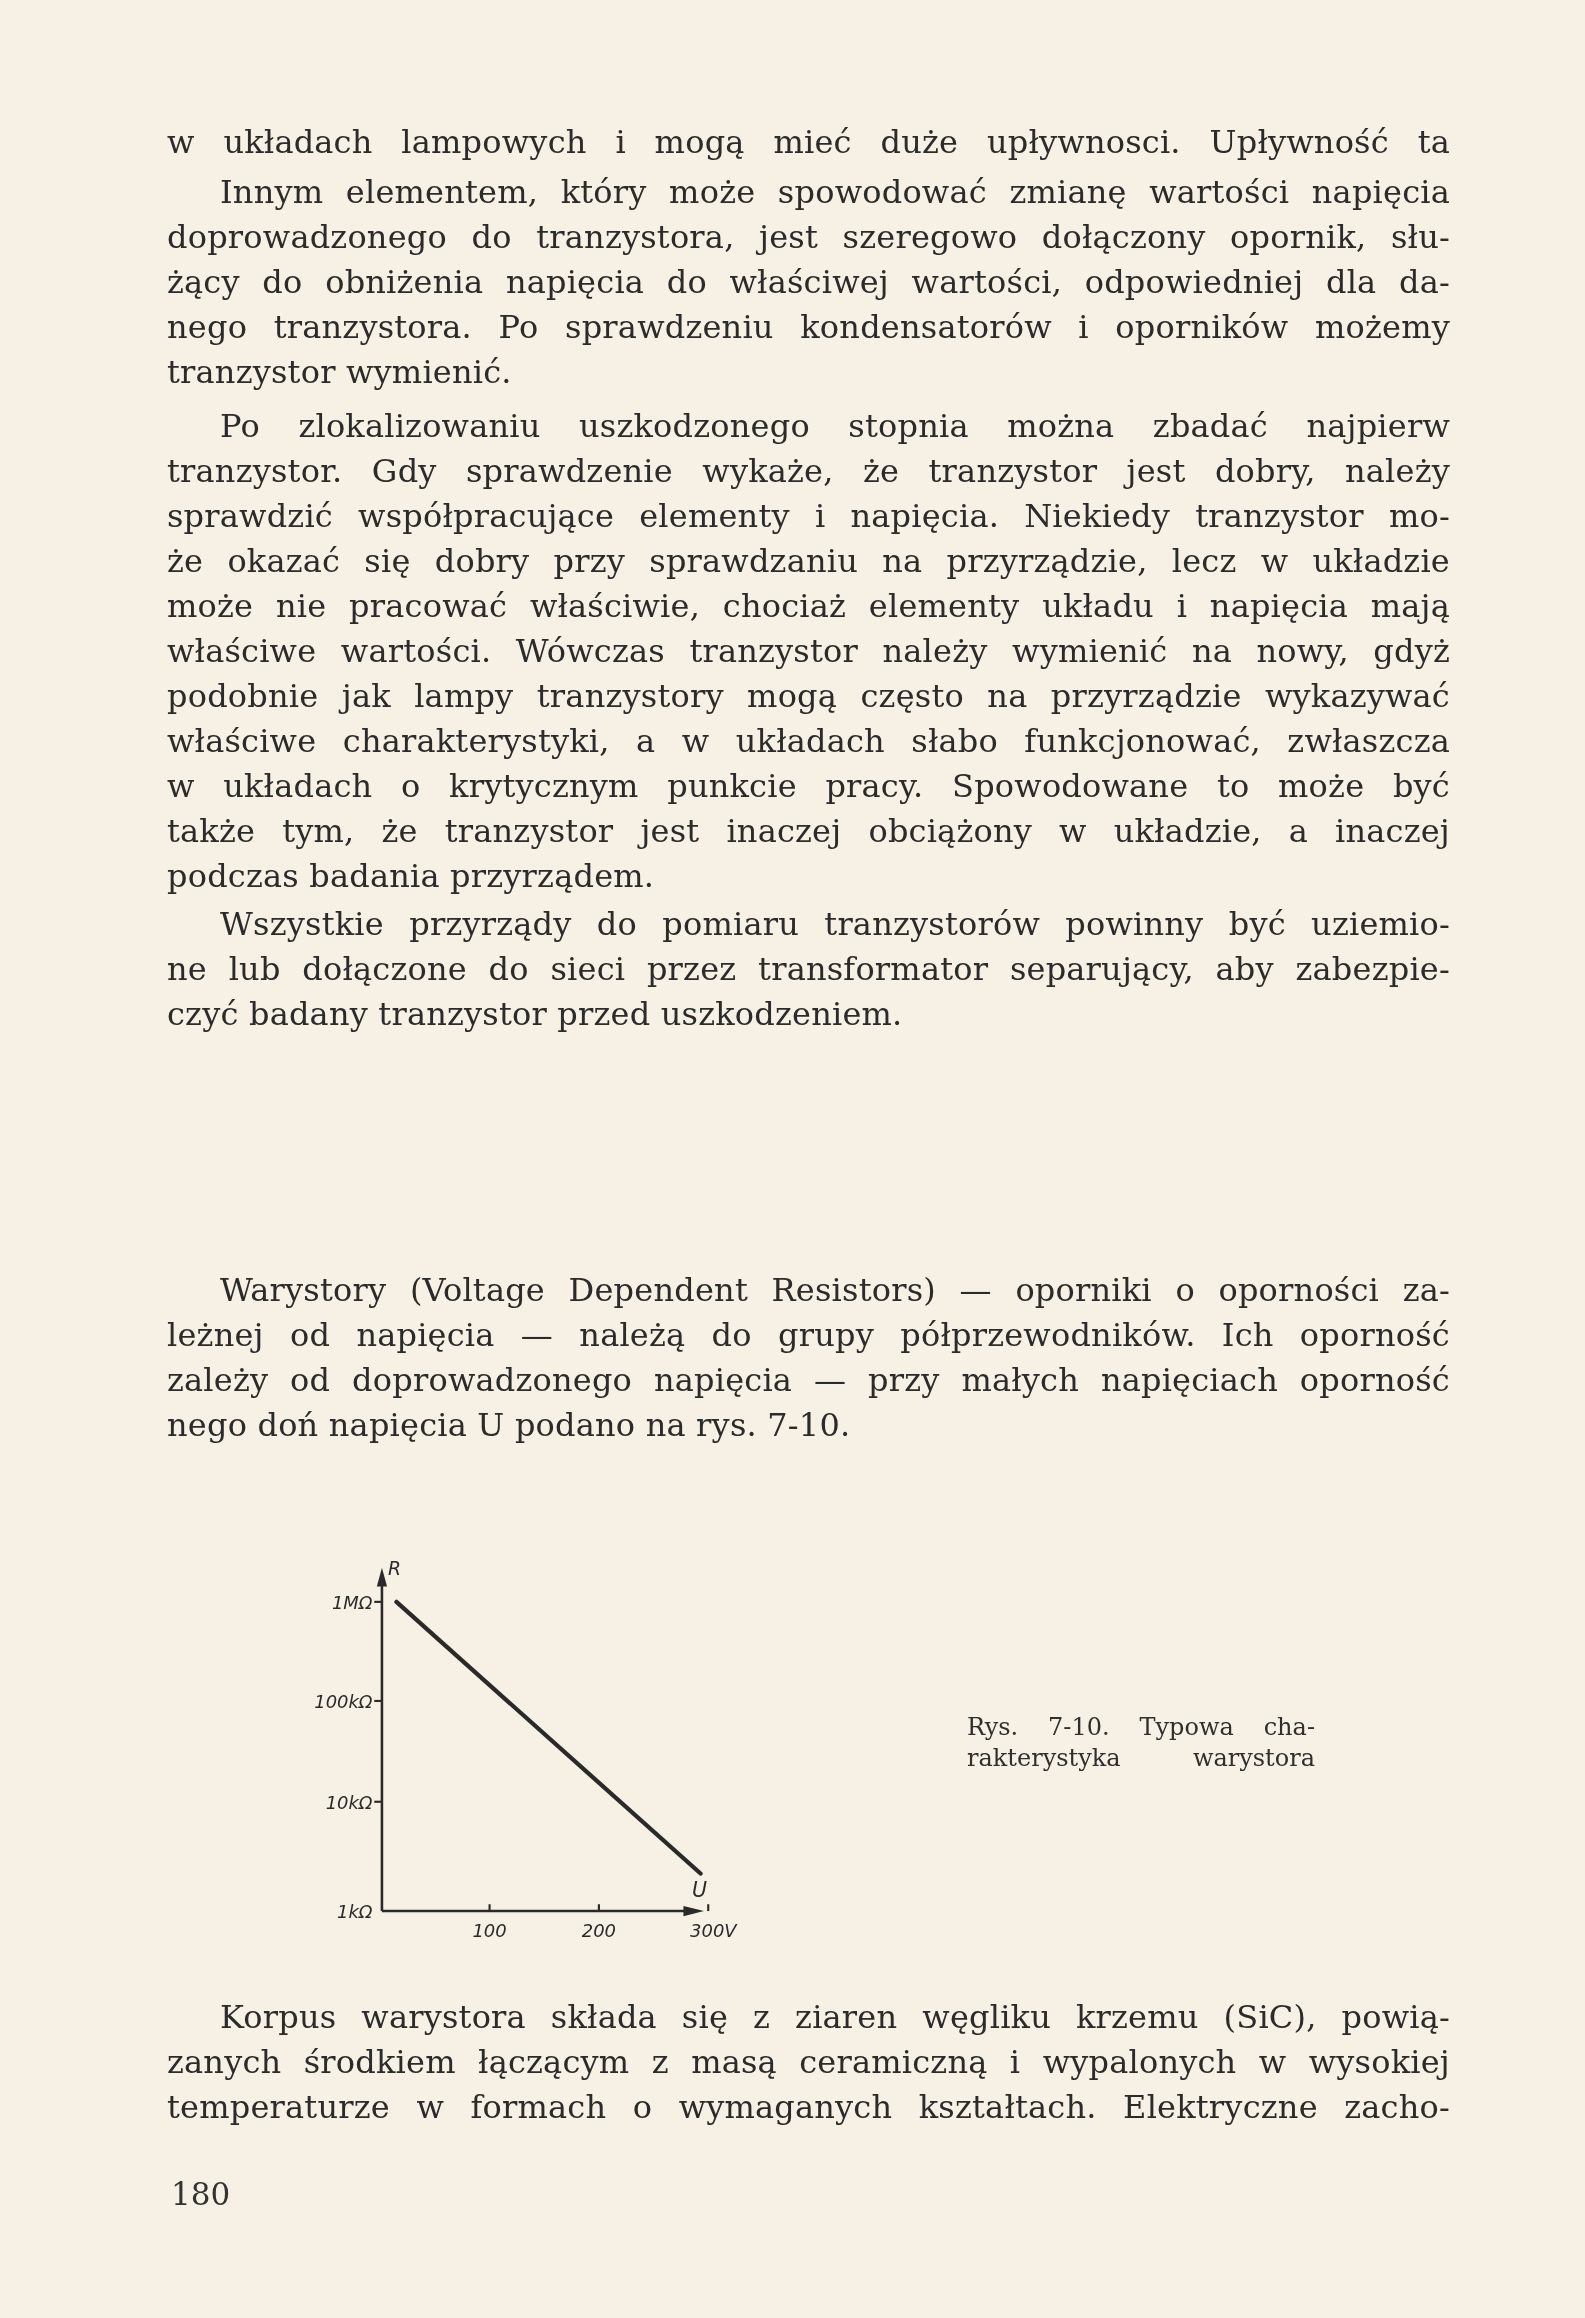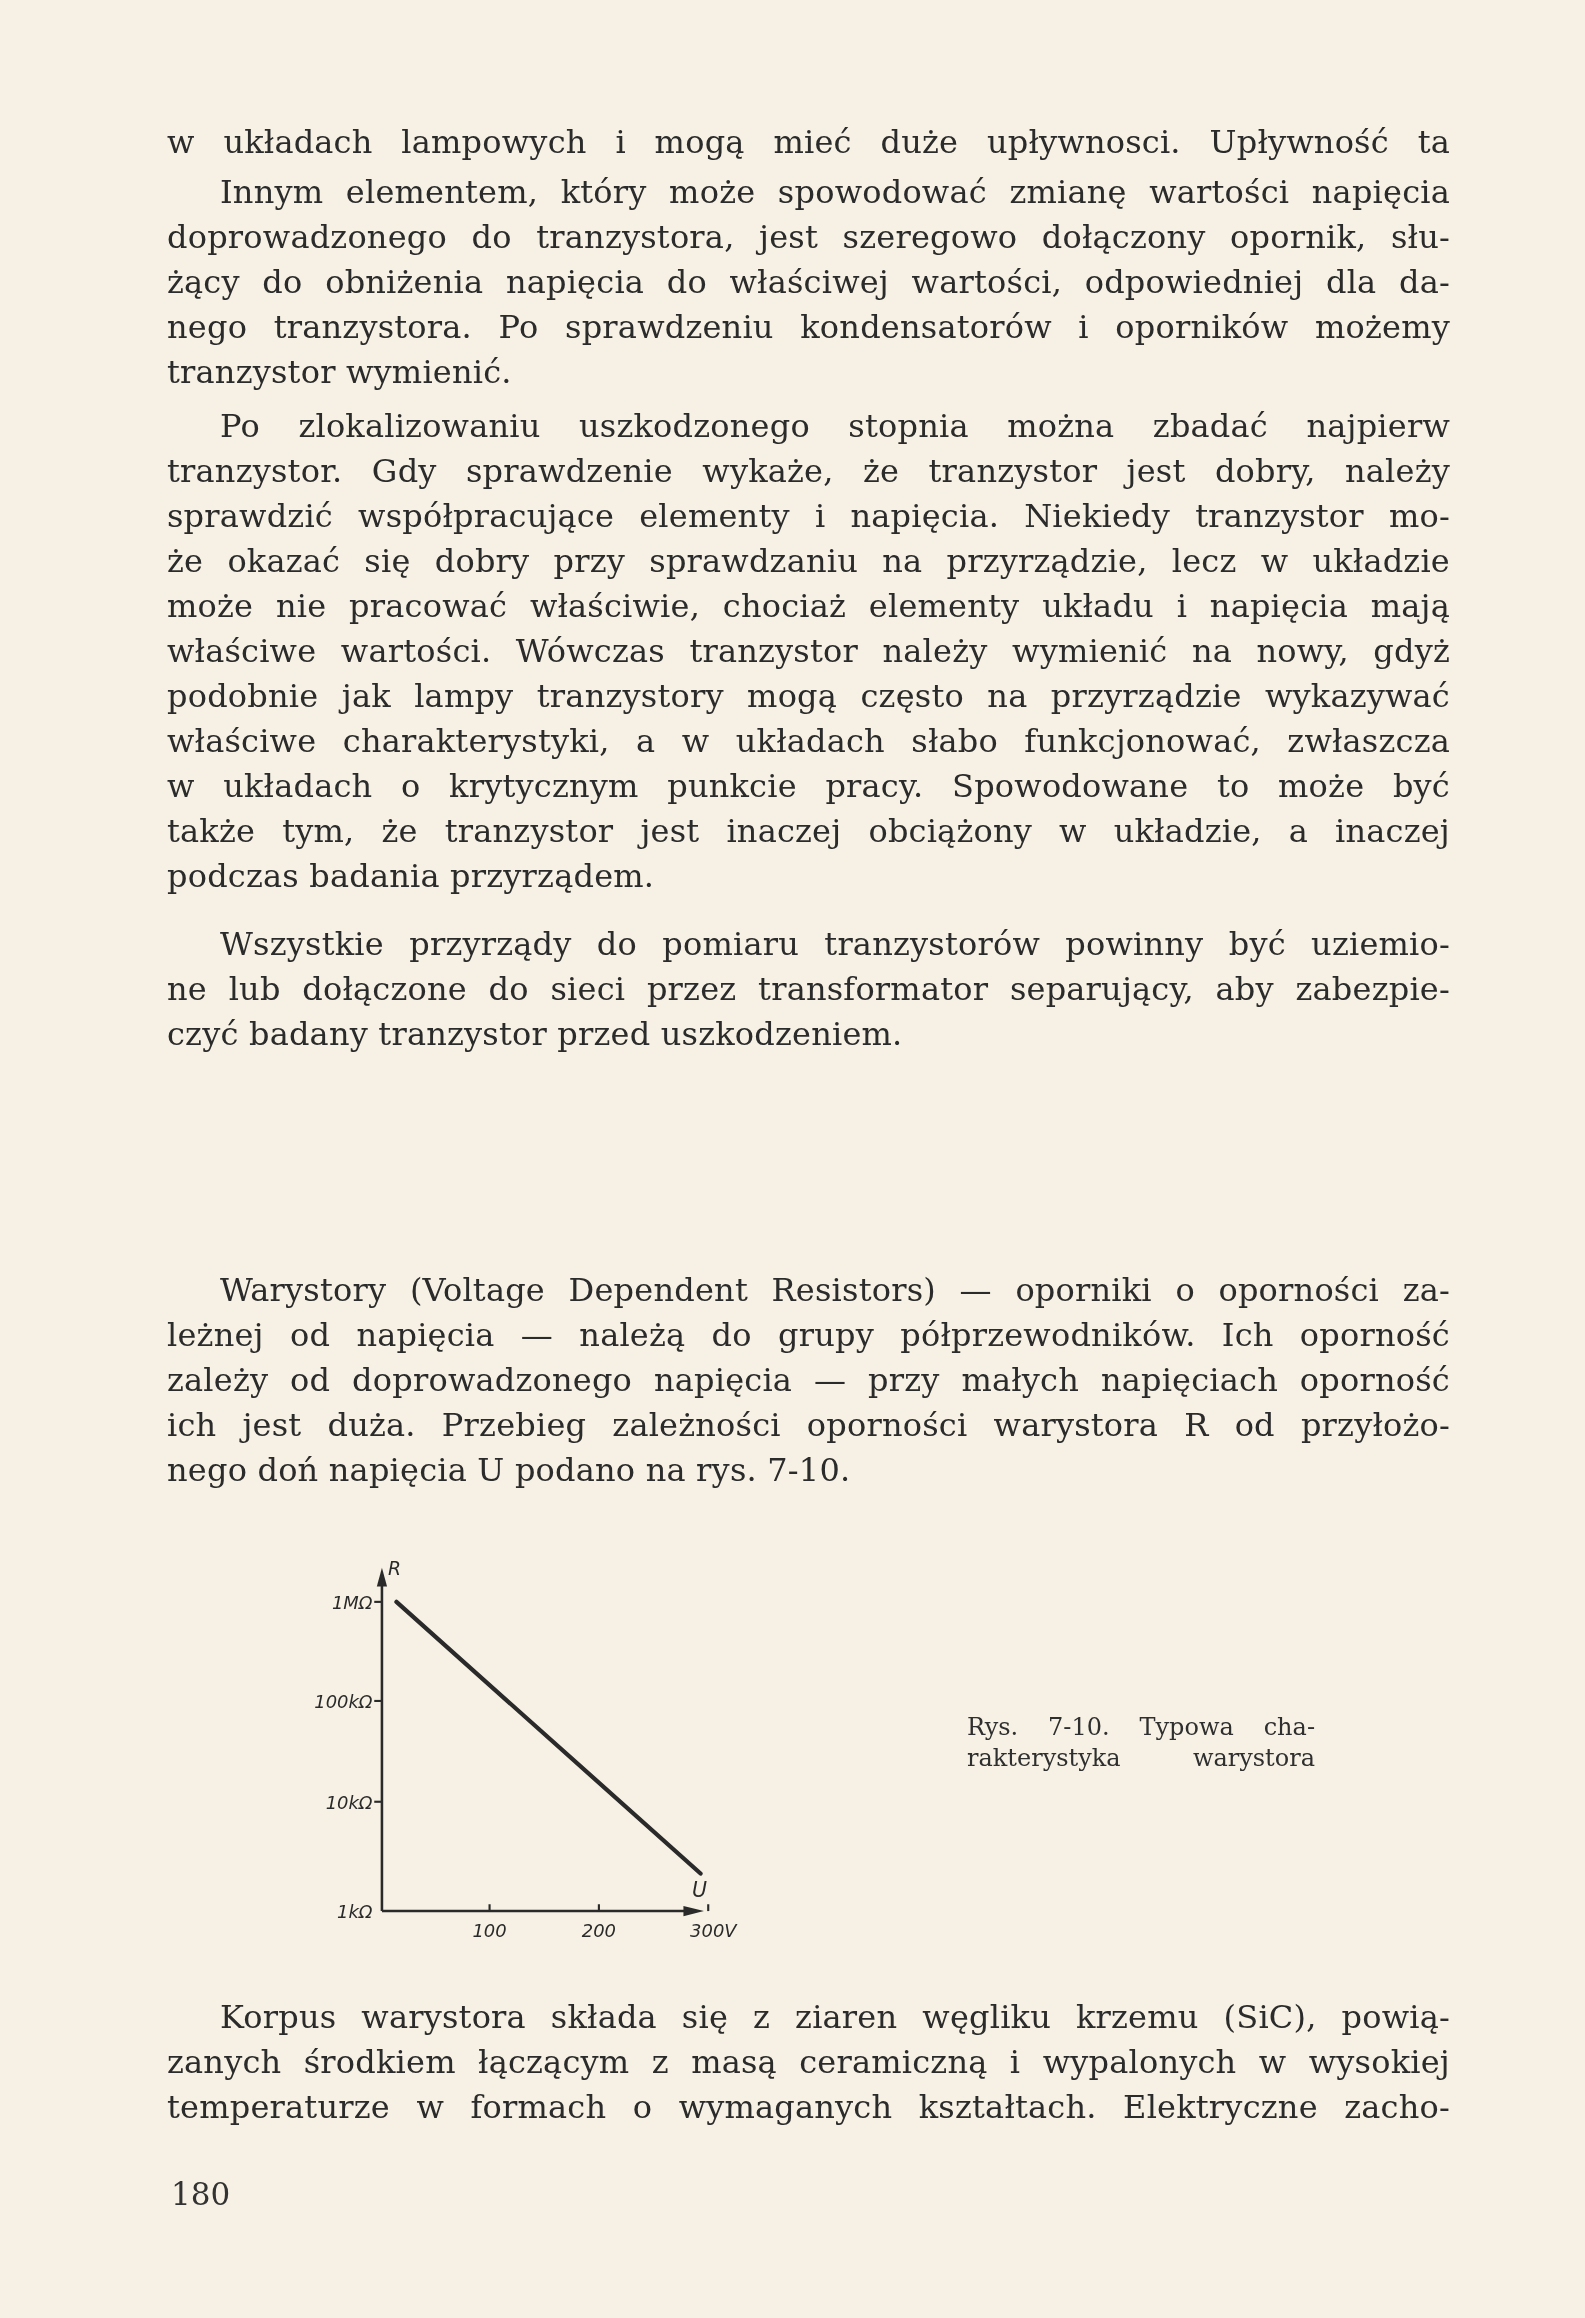--- a/index.html
+++ b/index.html
@@ -68,34 +68,33 @@
       <span class="ln">sprawdzić współpracujące elementy i napięcia. Niekiedy tranzystor mo-</span>
       <span class="ln">że okazać się dobry przy sprawdzaniu na przyrządzie, lecz w układzie</span>
       <span class="ln">może nie pracować właściwie, chociaż elementy układu i napięcia mają</span>
       <span class="ln">właściwe wartości. Wówczas tranzystor należy wymienić na nowy, gdyż</span>
       <span class="ln">podobnie jak lampy tranzystory mogą często na przyrządzie wykazywać</span>
       <span class="ln">właściwe charakterystyki, a w układach słabo funkcjonować, zwłaszcza</span>
       <span class="ln">w układach o krytycznym punkcie pracy. Spowodowane to może być</span>
       <span class="ln">także tym, że tranzystor jest inaczej obciążony w układzie, a inaczej</span>
       <span class="ln last">podczas badania przyrządem.</span>
     </p>
-    <p class="para" style="margin-top:23px;">
+    <p class="para" style="margin-top:3px;">
       <span class="ln indent">Wszystkie przyrządy do pomiaru tranzystorów powinny być uziemio-</span>
       <span class="ln">ne lub dołączone do sieci przez transformator separujący, aby zabezpie-</span>
       <span class="ln last">czyć badany tranzystor przed uszkodzeniem.</span>
     </p>
   </div>
 
 
   <div class="col" style="top:1268px;">
     <p class="para">
       <span class="ln indent">Warystory (Voltage Dependent Resistors) — oporniki o oporności za-</span>
       <span class="ln">leżnej od napięcia — należą do grupy półprzewodników. Ich oporność</span>
       <span class="ln">zależy od doprowadzonego napięcia — przy małych napięciach oporność</span>
-      <span class="ln">ich jest duża. Przebieg zależności oporności warystora R od przyłożo-</span>
       <span class="ln last">nego doń napięcia U podano na rys. 7-10.</span>
     </p>
   </div>
 
   <div class="figure">
     <svg width="615" height="393" viewBox="0 0 720 460" xmlns="http://www.w3.org/2000/svg" font-family="DejaVu Sans, sans-serif" font-style="italic" fill="#2a2a2a">
 
       <line x1="117" y1="418" x2="117" y2="28" stroke="#2a2a2a" stroke-width="3"></line>
       <polygon points="111,38 117,16 123,38" fill="#2a2a2a"></polygon>
 

